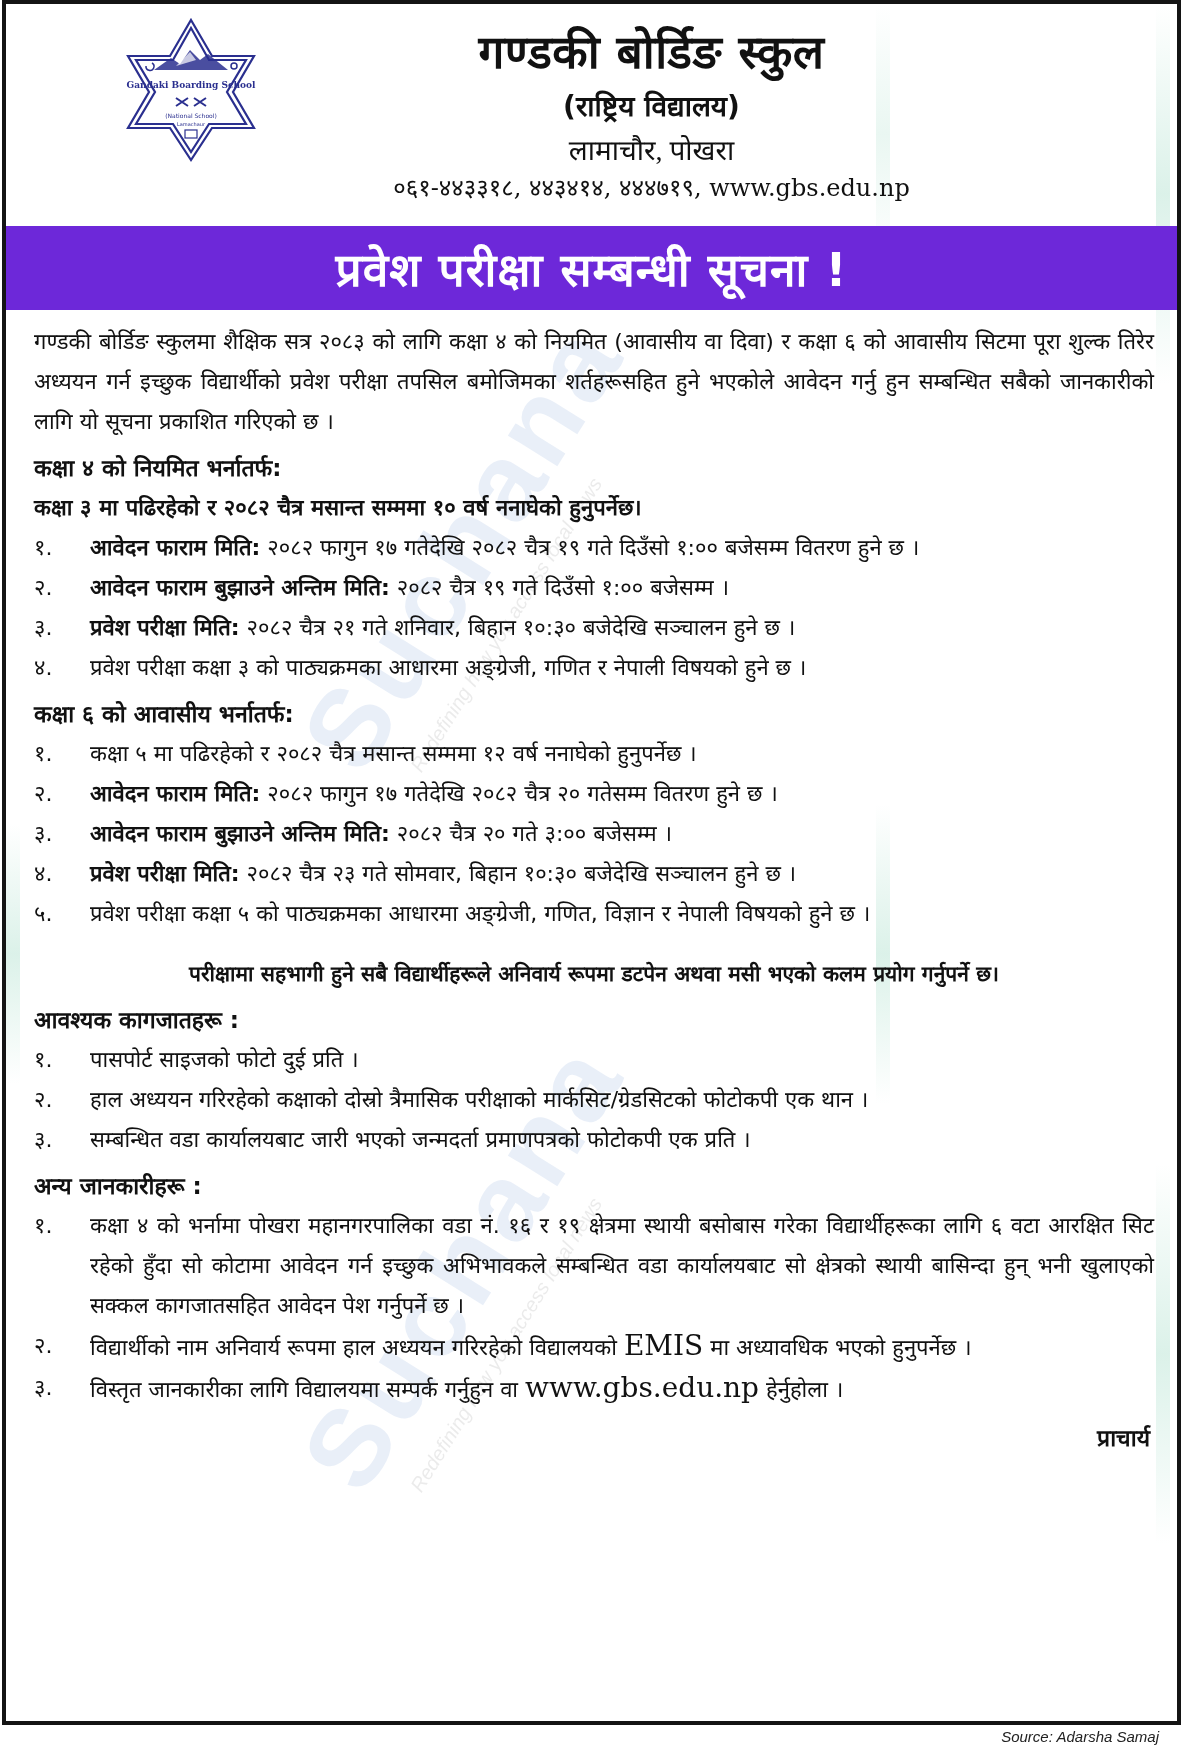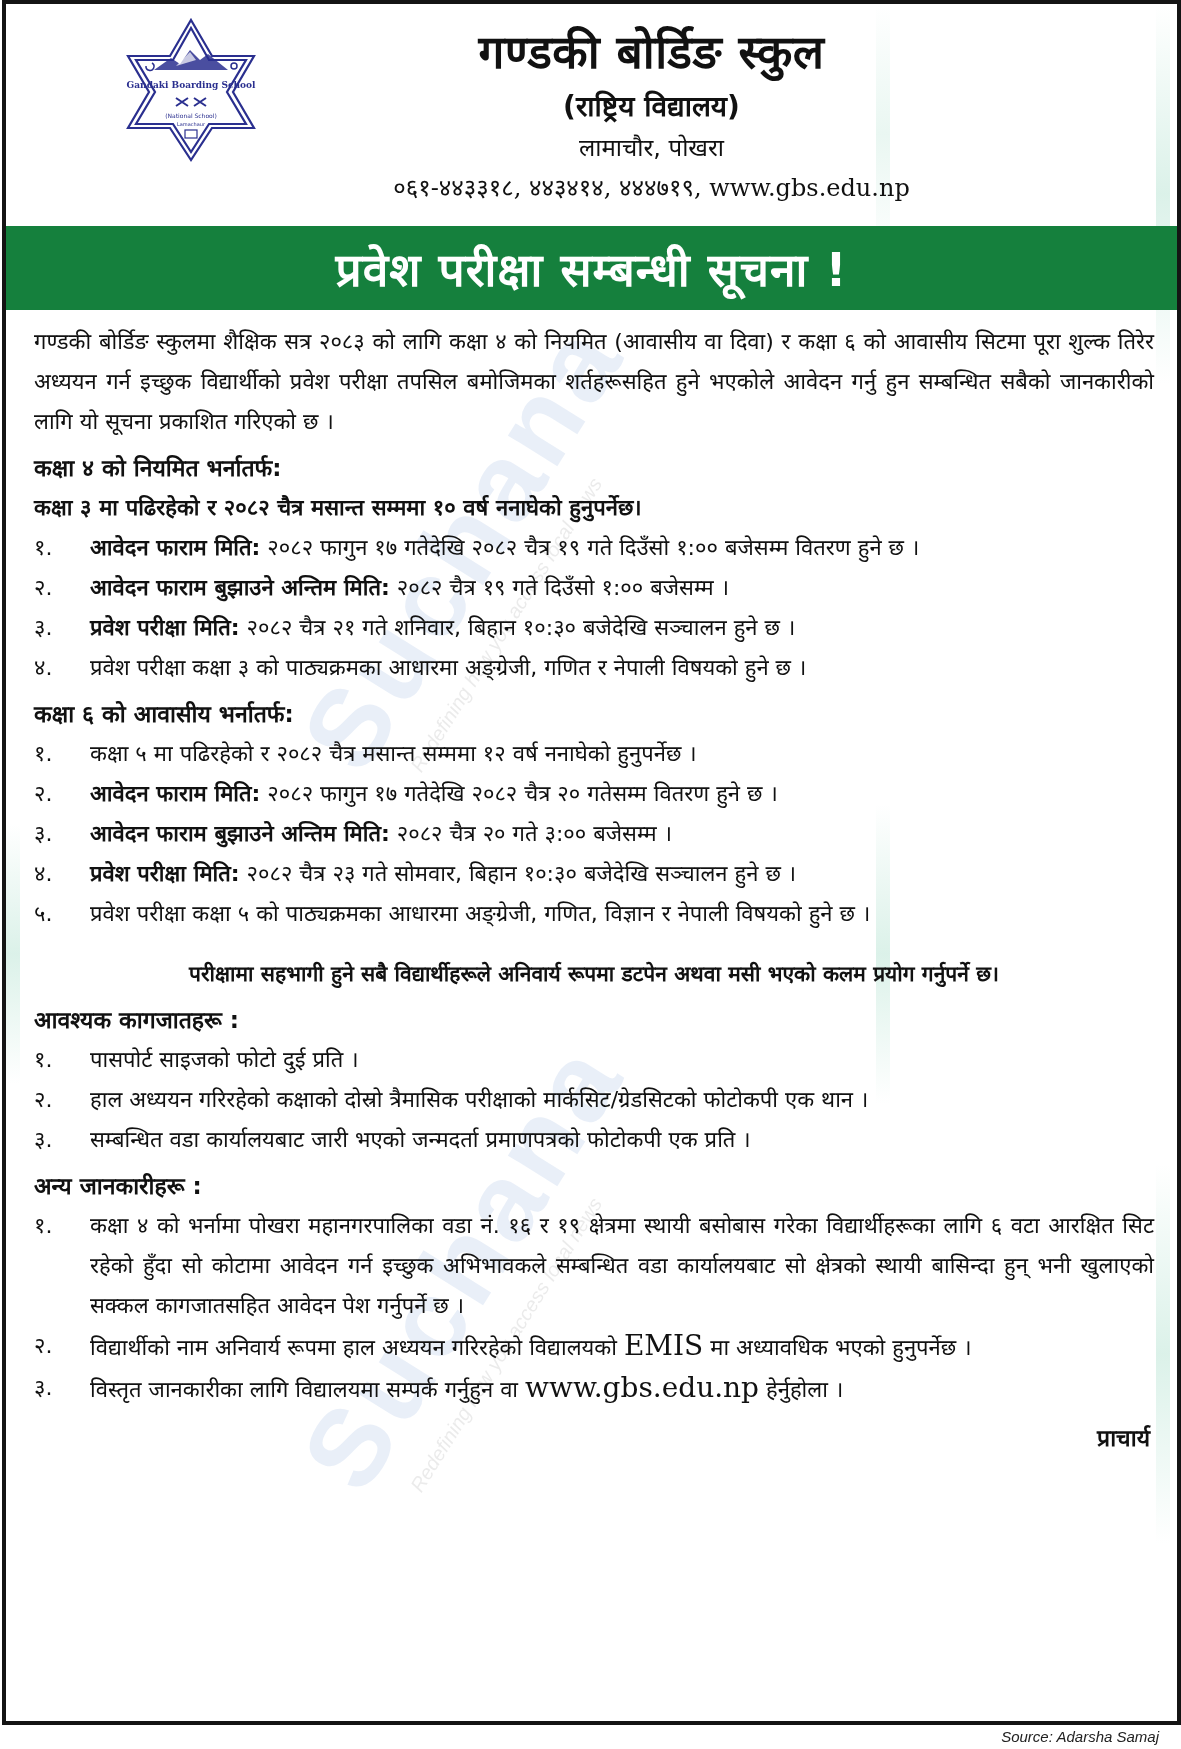--- a/index.html
+++ b/index.html
@@ -74,42 +74,43 @@
       line-height: 1.2;
     }
     .school-addr {
       position: absolute;
       left: 0;
       width: 100%;
       top: 130px;
       padding-left: 120px;
       box-sizing: border-box;
       text-align: center;
-      font-size: 24px;
+      font-size: 28px;
       line-height: 1.2;
+      font-family: Liberation Serif, serif;
     }
     .school-contact {
       position: absolute;
       left: 0;
       width: 100%;
       top: 170px;
       padding-left: 120px;
       box-sizing: border-box;
       text-align: center;
       font-size: 24px;
       font-family: "DejaVu Serif", serif;
       line-height: 1.2;
     }
     .title-bar {
       position: absolute;
       left: 0;
       top: 222px;
       width: 100%;
       height: 84px;
-      background: #15803d;
+      background: #6d28d9;
       color: #ffffff;
       display: flex;
       align-items: center;
       justify-content: center;
       font-size: 46px;
       font-weight: bold;
       letter-spacing: 1px;
     }
     .content {
       position: absolute;

